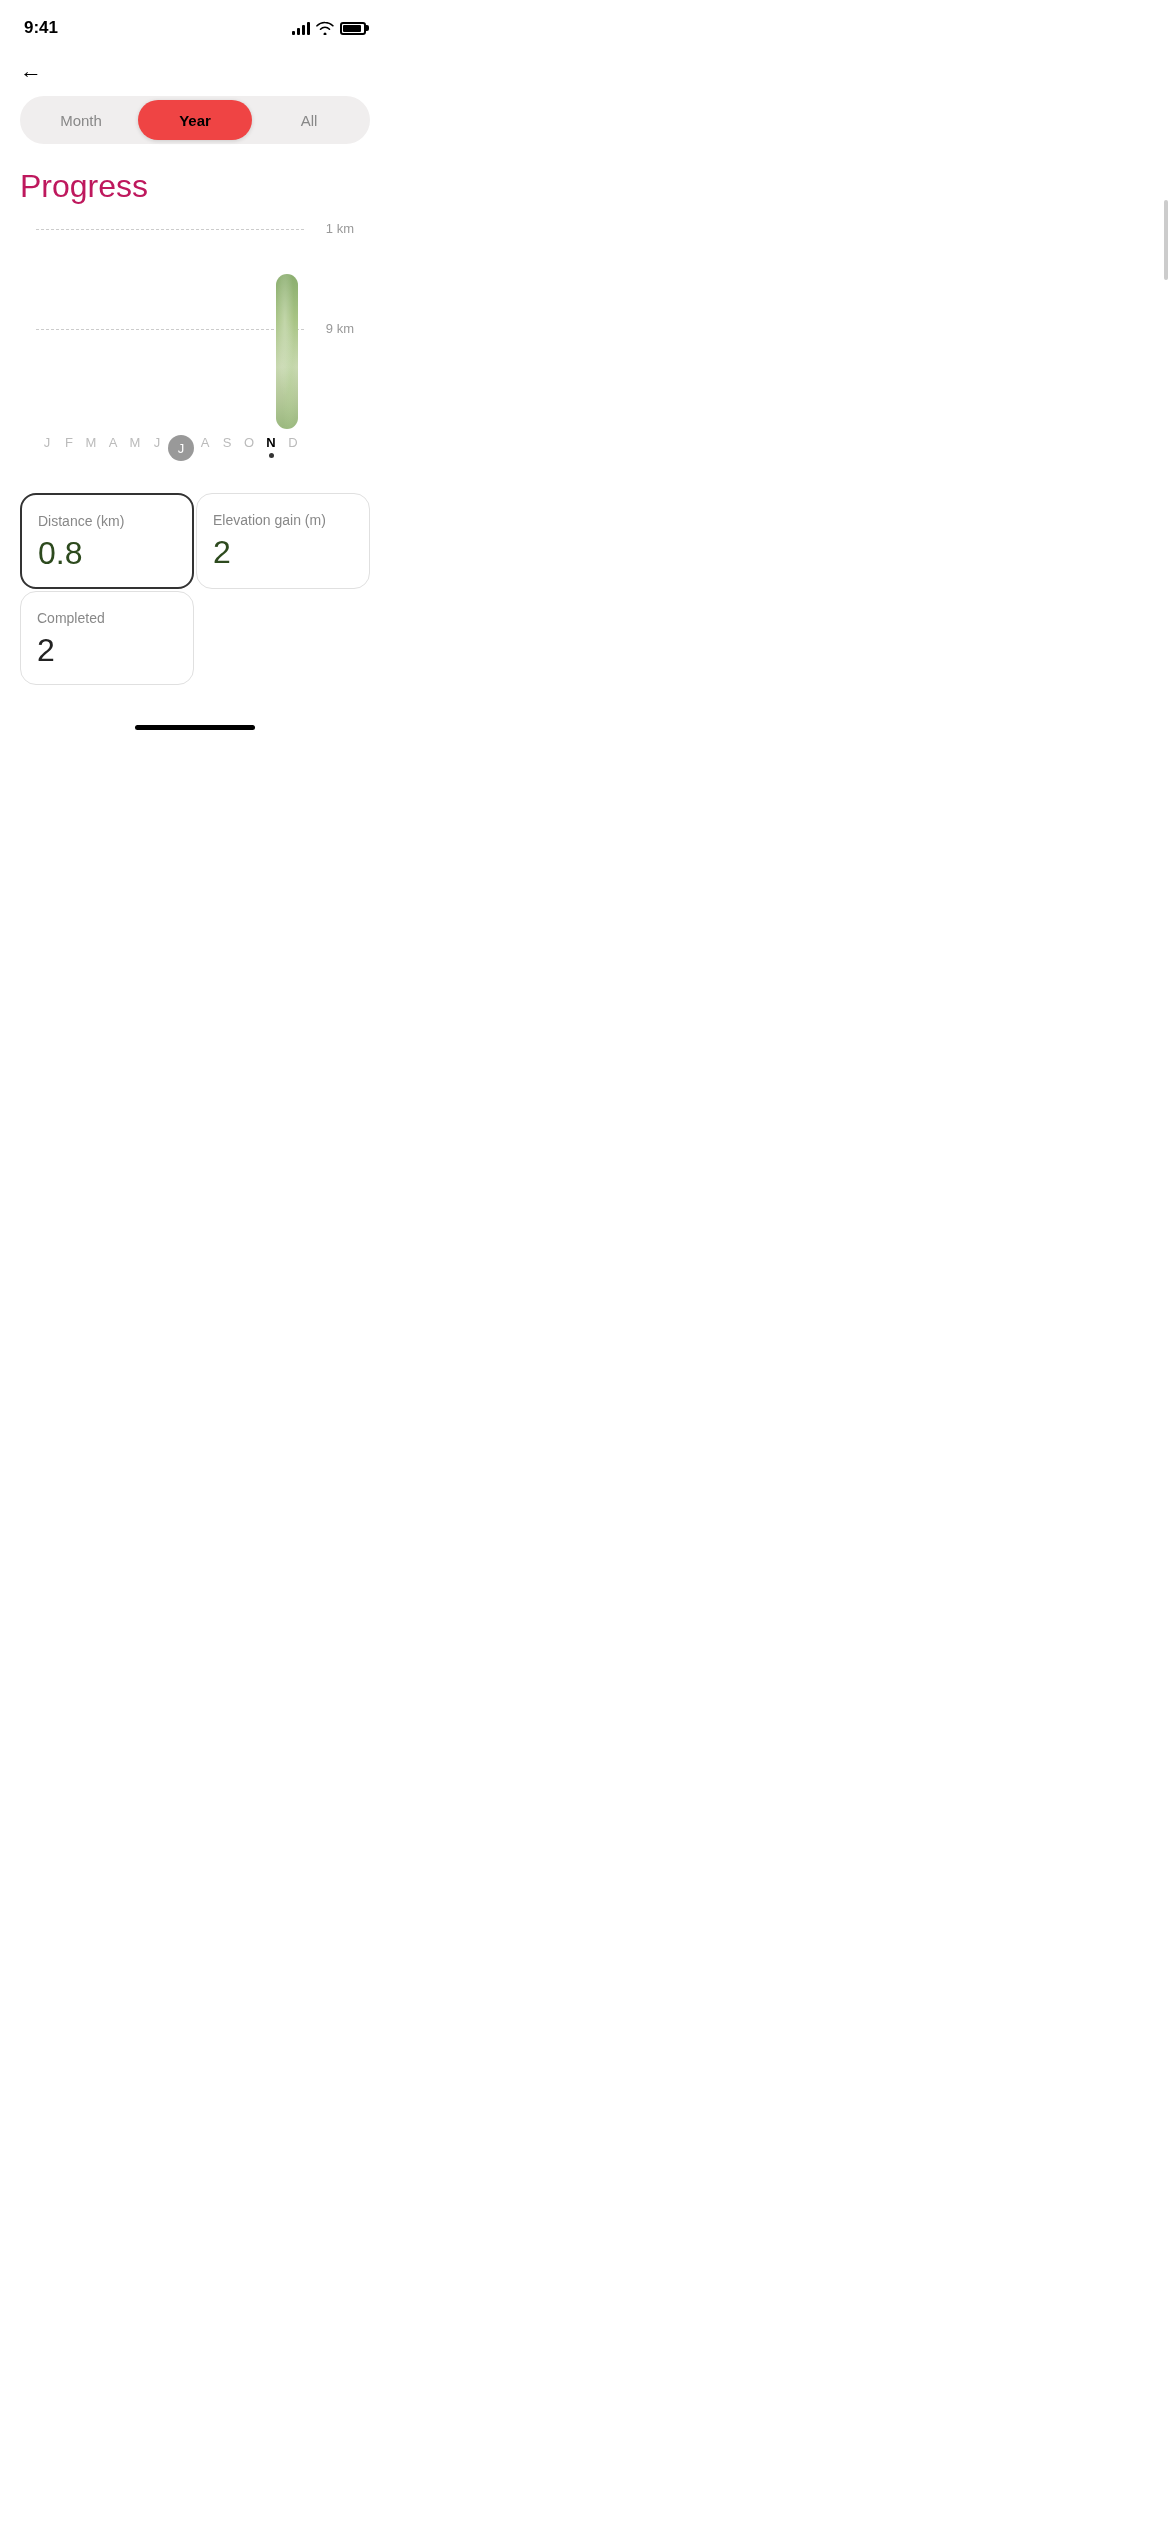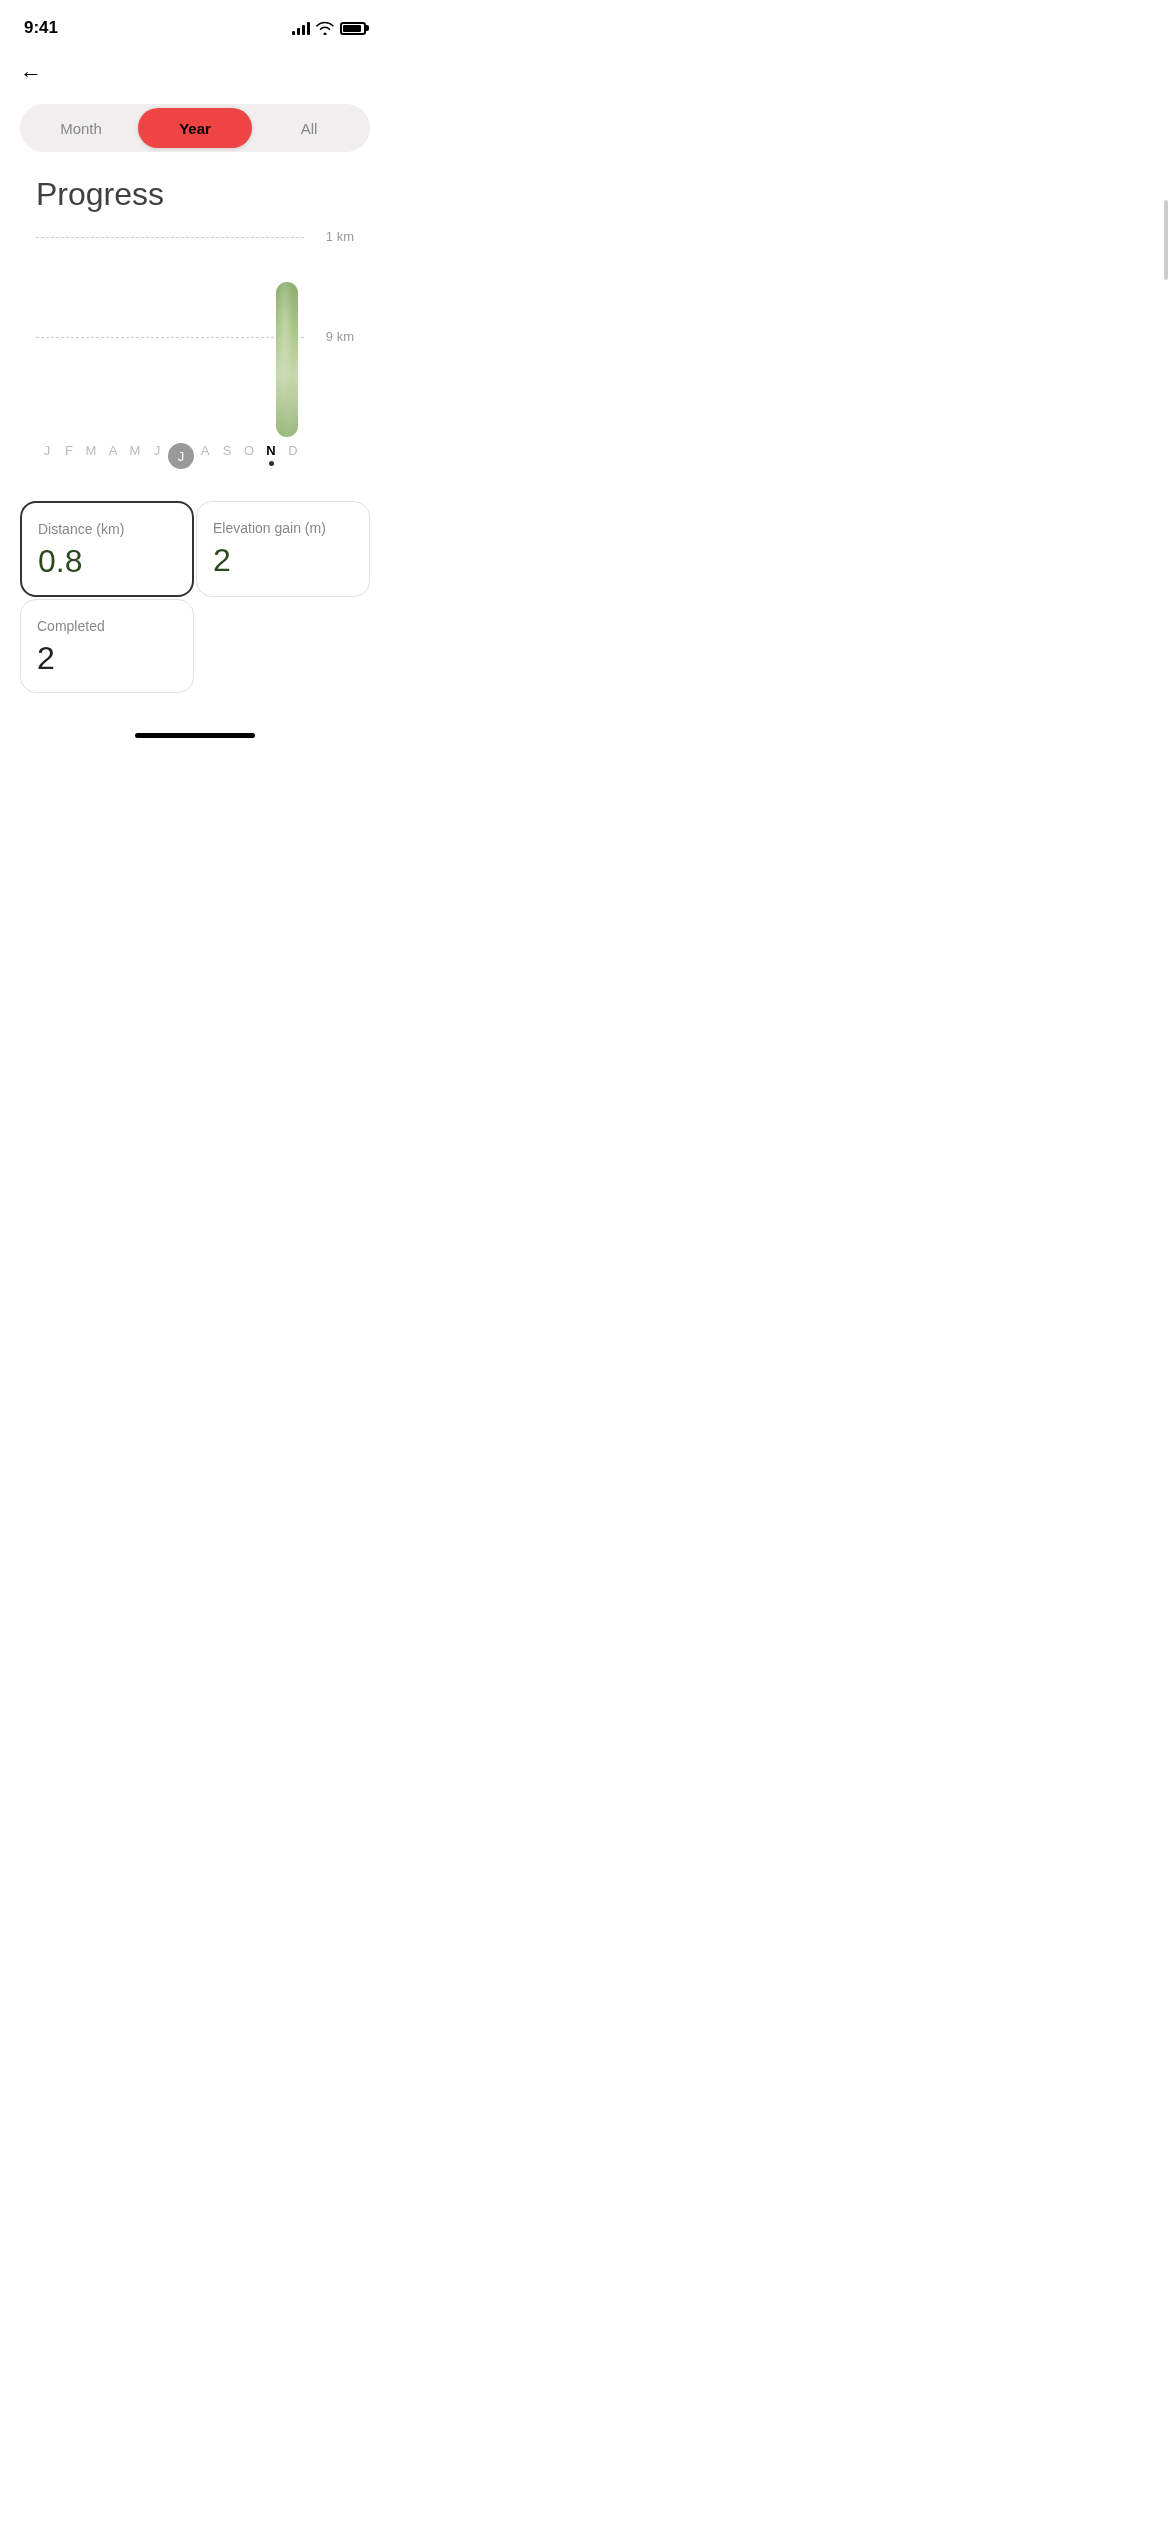--- a/index.html
+++ b/index.html
@@ -85,21 +85,21 @@
     }
 
     .back-arrow {
       font-size: 22px;
       color: #000;
       cursor: pointer;
     }
 
     
     .segment-control {
-      margin: 8px 20px 24px;
+      margin: 0 20px 24px;
       background: #f0eeee;
       border-radius: 50px;
       display: flex;
       padding: 4px;
       height: 48px;
     }
 
     .segment-btn {
       flex: 1;
       display: flex;
@@ -119,24 +119,23 @@
       box-shadow: 0 1px 4px rgba(0,0,0,0.15);
     }
 
     
     .progress-section {
       padding: 0 20px;
     }
 
     .progress-label {
       font-size: 32px;
-      color: #404040;
+      color: #be185d;
       font-weight: 400;
       margin-bottom: 4px;
-      margin-left: 16px;
     }
 
     .progress-year {
       font-size: 42px;
       font-weight: 700;
       color: #2d4a1e;
       margin-bottom: 20px;
     }
 
     

